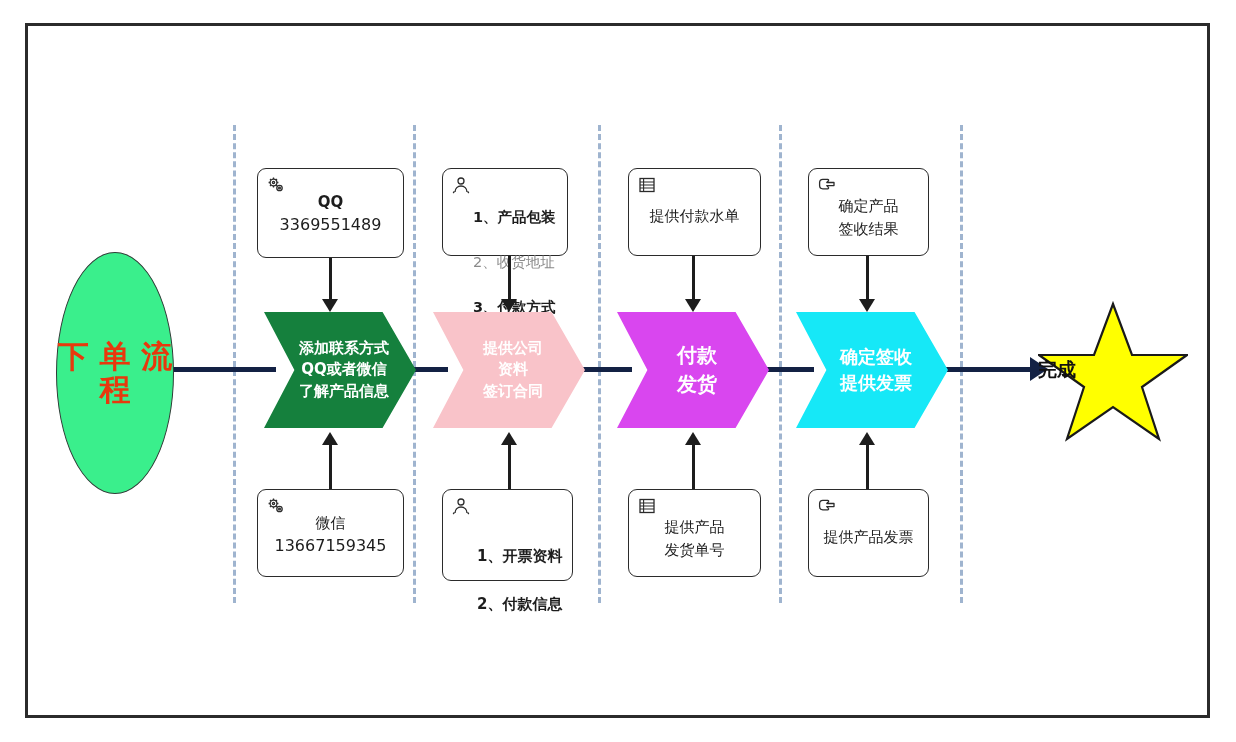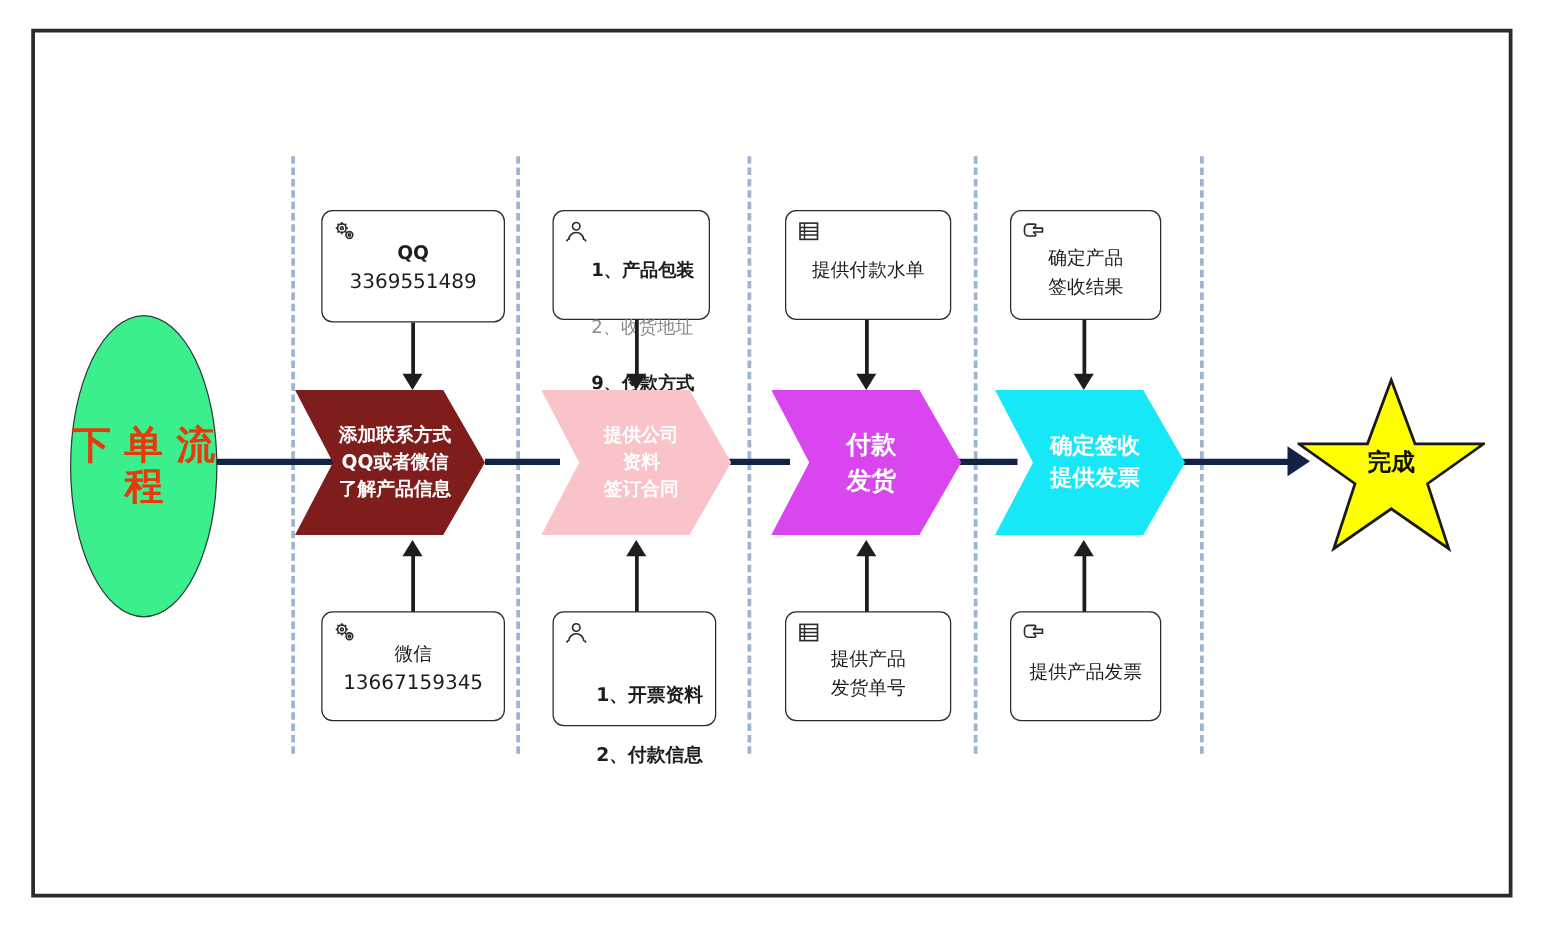--- a/index.html
+++ b/index.html
@@ -125,21 +125,21 @@
     position:absolute;width:0;height:0;
     border-left:8px solid transparent;
     border-right:8px solid transparent;
     border-bottom:13px solid #1d1d1d;
   }
 
   
   .star-wrap{position:absolute;left:1038px;top:300px;width:150px;height:143px;}
   .star-lbl{
     position:absolute;left:0;top:57px;width:150px;
-    text-align:center;font-size:19px;font-weight:bold;color:#111111;
+    text-align:left;font-size:19px;font-weight:bold;color:#111111;
     z-index:3;
   }
 </style>
 </head>
 <body>
 
 <div id="canvas">
 
   <div class="frame"></div>
 
@@ -174,21 +174,21 @@
           <path d="M7.5 2.6v1.3M7.5 11.1v1.3M2.6 7.5h1.3M11.1 7.5h1.3M4 4l.9.9M10.1 10.1l.9.9M11 4l-.9.9M4.9 10.1L4 11"></path>
         </g>
       </svg>
     </span>
     <div class="body" style="top:22px;font-weight:bold;">QQ</div>
     <div class="body num" style="top:44px;">3369551489</div>
   </div>
   <div class="vline" style="left:329px;top:258px;height:44px;"></div>
   <div class="varrow-down" style="left:322px;top:299px;"></div>
 
-  <div class="chev" style="left:236px;background:#7f1d1d;">
+  <div class="chev" style="left:264px;background:#15803d;">
     <div class="lbl">添加联系方式
 QQ或者微信
 了解产品信息</div>
   </div>
 
   <div class="varrow-up" style="left:322px;top:432px;"></div>
   <div class="vline" style="left:329px;top:444px;height:46px;"></div>
   <div class="note" style="left:257px;top:489px;width:147px;height:88px;">
     <span class="ico">
       <svg width="20" height="20" viewBox="0 0 20 20">
@@ -211,21 +211,21 @@
         <g fill="none" stroke="#2b2b2b" stroke-width="1.3">
           <circle cx="10" cy="6" r="3"></circle>
           <path d="M4 17c0-3.6 2.7-6 6-6s6 2.4 6 6"></path>
           <path d="M3.4 16.4l-1.2 1.6M16.6 16.4l1.2 1.6"></path>
         </g>
       </svg>
     </span>
     <div class="body" style="top:15px;">
       <div class="b">1、产品包装</div>
       <div class="g">2、收货地址</div>
-      <div class="b">9、付款方式</div>
+      <div class="b">3、付款方式</div>
     </div>
   </div>
   <div class="vline" style="left:508px;top:256px;height:46px;"></div>
   <div class="varrow-down" style="left:501px;top:299px;"></div>
 
   <div class="chev" style="left:433px;background:#f9c3c9;">
     <div class="lbl">提供公司
 资料
 签订合同</div>
   </div>

